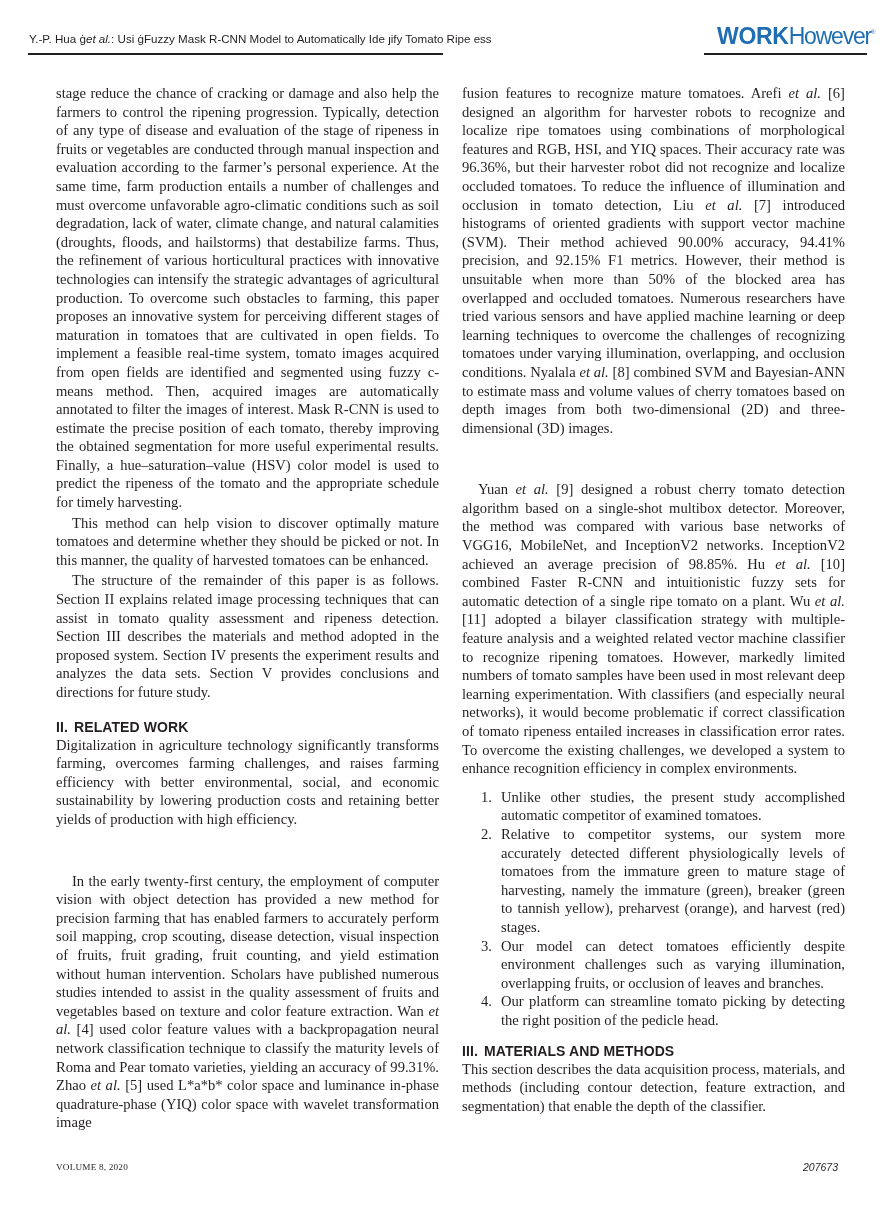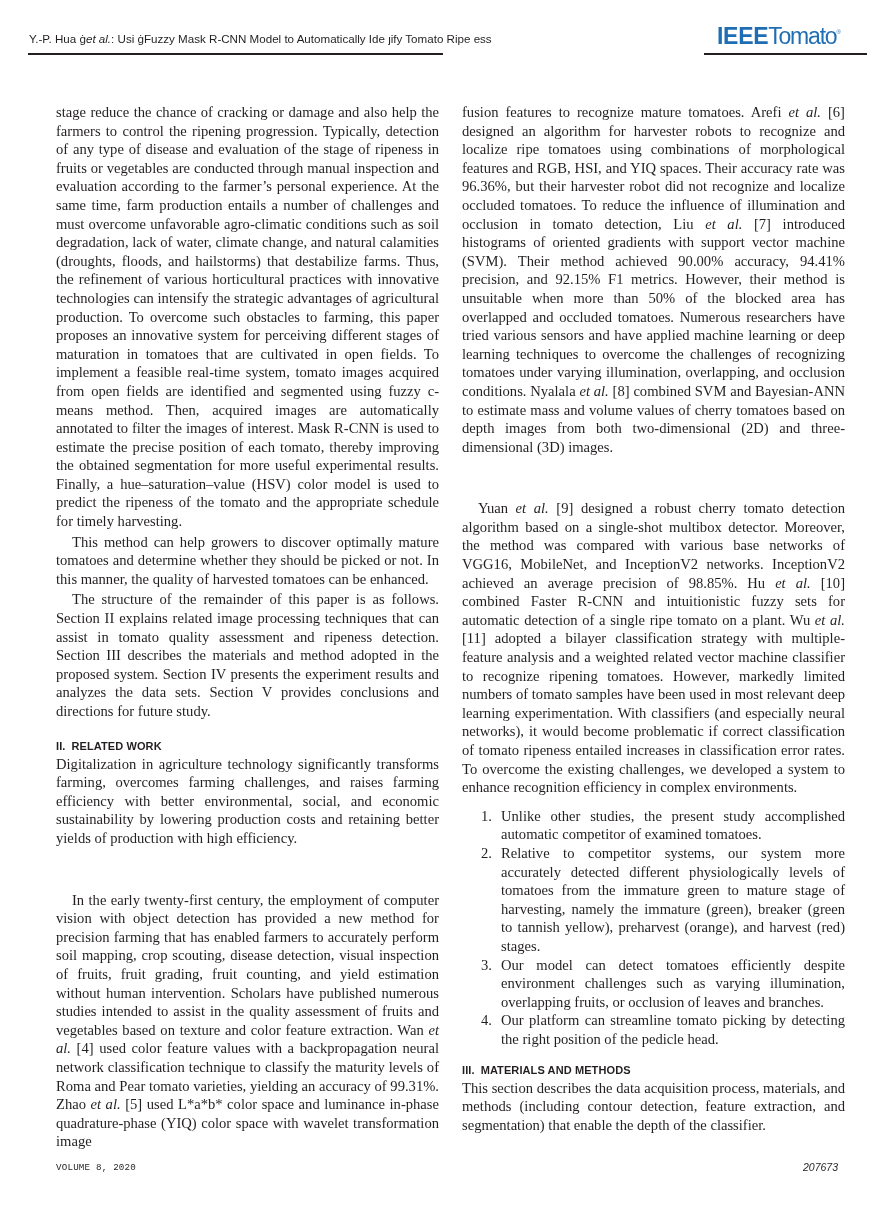--- a/index.html
+++ b/index.html
@@ -7,51 +7,51 @@
   .header { position: absolute; left: 0; top: 0; width: 724px; height: 60px; }
   .running-head { position: absolute; left: 29px; top: 32px; font-family: "Liberation Sans", sans-serif; font-size: 11.6px; color: #231f20; white-space: nowrap; }
   .running-head i { font-style: italic; }
   .head-rule-left { position: absolute; left: 28px; top: 53px; width: 415px; height: 1.5px; background: #231f20; }
   .head-rule-right { position: absolute; left: 704px; top: 53px; width: 163px; height: 1.5px; background: #231f20; }
   .logo { position: absolute; left: 717px; top: 23px; white-space: nowrap; font-family: "Liberation Sans", sans-serif; color: #1f6db3; }
   .logo .ieee { font-weight: bold; font-size: 23px; letter-spacing: -0.3px; }
   .logo .access { font-size: 23px; font-weight: normal; letter-spacing: -1.2px; }
   .logo .tm { font-size: 6px; vertical-align: top; position: relative; top: 6px; }
 
-  .col { position: absolute; top: 103px; width: 383px; font-family: "Liberation Serif", serif; font-size: 14.6px; line-height: 18.6px; text-align: justify; hyphens: none; }
+  .col { position: absolute; top: 84px; width: 383px; font-family: "Liberation Serif", serif; font-size: 14.6px; line-height: 18.6px; text-align: justify; hyphens: none; }
   .col-left { left: 56px; }
   .col-right { left: 462px; }
   .col p { margin: 0; }
   .col p.indent { text-indent: 16px; margin-top: 43px; }
   .col p.gap { margin-top: 2px; }
   i { font-style: italic; }
 
-  .section-heading { font-family: "Liberation Sans", sans-serif; font-weight: bold; font-size: 11px; line-height: 18px; margin: 16px 0 0 0; letter-spacing: 0.1px; }
+  .section-heading { font-family: "Liberation Sans", sans-serif; font-weight: bold; font-size: 14px; line-height: 18px; margin: 16px 0 0 0; letter-spacing: 0.1px; }
   .section-heading .num { margin-right: 6px; }
 
   ol.contrib { list-style: none; margin: 10px 0 0 0; padding: 0; }
   ol.contrib li { position: relative; padding-left: 39px; }
   ol.contrib li .n { position: absolute; left: 19px; top: 0; }
 
-  .footer-left { position: absolute; left: 56px; top: 1162px; font-family: Liberation Mono, monospace; font-size: 9.2px; letter-spacing: 0.2px; }
+  .footer-left { position: absolute; left: 56px; top: 1162px; font-family: Liberation Serif, serif; font-size: 9.2px; letter-spacing: 0.2px; }
   .footer-right { position: absolute; right: 58px; top: 1161px; font-family: "Liberation Sans", sans-serif; font-size: 10.5px; font-style: italic; }
 </style>
 </head>
 <body>
 
 <div class="header">
   <div class="running-head"><span>Y.-P. Hua</span><span> ġ</span><i>et al.</i><span>: Usi</span><span> ġ</span><span>Fuzzy Mask R-CNN Model to Automatically Ide  ȷify Tomato Ripe  ess</span></div>
   <div class="head-rule-left"></div>
-  <div class="logo"><span class="ieee">IEEE</span><span class="access">Tomato</span><span class="tm">®</span></div>
+  <div class="logo"><span class="ieee">WORK</span><span class="access">However</span><span class="tm">®</span></div>
   <div class="head-rule-right"></div>
 </div>
 
 <div class="col col-left">
   <p>stage reduce the chance of cracking or damage and also help the farmers to control the ripening progression. Typically, detection of any type of disease and evaluation of the stage of ripeness in fruits or vegetables are conducted through manual inspection and evaluation according to the farmer’s personal experience. At the same time, farm production entails a number of challenges and must overcome unfavorable agro-climatic conditions such as soil degradation, lack of water, climate change, and natural calamities (droughts, floods, and hailstorms) that destabilize farms. Thus, the refinement of various horticultural practices with innovative technologies can intensify the strategic advantages of agricultural production. To overcome such obstacles to farming, this paper proposes an innovative system for perceiving different stages of maturation in tomatoes that are cultivated in open fields. To implement a feasible real-time system, tomato images acquired from open fields are identified and segmented using fuzzy c-means method. Then, acquired images are automatically annotated to filter the images of interest. Mask R-CNN is used to estimate the precise position of each tomato, thereby improving the obtained segmentation for more useful experimental results. Finally, a hue–saturation–value (HSV) color model is used to predict the ripeness of the tomato and the appropriate schedule for timely harvesting.</p>
-  <p class="indent gap">This method can help growers to discover optimally mature tomatoes and determine whether they should be picked or not. In this manner, the quality of harvested tomatoes can be enhanced.</p>
+  <p class="indent gap">This method can help vision to discover optimally mature tomatoes and determine whether they should be picked or not. In this manner, the quality of harvested tomatoes can be enhanced.</p>
   <p class="indent gap">The structure of the remainder of this paper is as follows. Section II explains related image processing techniques that can assist in tomato quality assessment and ripeness detection. Section III describes the materials and method adopted in the proposed system. Section IV presents the experiment results and analyzes the data sets. Section V provides conclusions and directions for future study.</p>
 
   <h2 class="section-heading"><span class="num">II.</span><span>RELATED WORK</span></h2>
   <p>Digitalization in agriculture technology significantly transforms farming, overcomes farming challenges, and raises farming efficiency with better environmental, social, and economic sustainability by lowering production costs and retaining better yields of production with high efficiency.</p>
   <p class="indent"><span>In the early twenty-first century, the employment of computer vision with object detection has provided a new method for precision farming that has enabled farmers to accurately perform soil mapping, crop scouting, disease detection, visual inspection of fruits, fruit grading, fruit counting, and yield estimation without human intervention. Scholars have published numerous studies intended to assist in the quality assessment of fruits and vegetables based on texture and color feature extraction. Wan </span><i>et al.</i><span> [4] used color feature values with a backpropagation neural network classification technique to classify the maturity levels of Roma and Pear tomato varieties, yielding an accuracy of 99.31%. Zhao </span><i>et al.</i><span> [5] used L*a*b* color space and luminance in-phase quadrature-phase (YIQ) color space with wavelet transformation image</span></p>
 </div>
 
 <div class="col col-right">
   <p><span>fusion features to recognize mature tomatoes. Arefi </span><i>et al.</i><span> [6] designed an algorithm for harvester robots to recognize and localize ripe tomatoes using combinations of morphological features and RGB, HSI, and YIQ spaces. Their accuracy rate was 96.36%, but their harvester robot did not recognize and localize occluded tomatoes. To reduce the influence of illumination and occlusion in tomato detection, Liu </span><i>et al.</i><span> [7] introduced histograms of oriented gradients with support vector machine (SVM). Their method achieved 90.00% accuracy, 94.41% precision, and 92.15% F1 metrics. However, their method is unsuitable when more than 50% of the blocked area has overlapped and occluded tomatoes. Numerous researchers have tried various sensors and have applied machine learning or deep learning techniques to overcome the challenges of recognizing tomatoes under varying illumination, overlapping, and occlusion conditions. Nyalala </span><i>et al.</i><span> [8] combined SVM and Bayesian-ANN to estimate mass and volume values of cherry tomatoes based on depth images from both two-dimensional (2D) and three-dimensional (3D) images.</span></p>
   <p class="indent"><span>Yuan </span><i>et al.</i><span> [9] designed a robust cherry tomato detection algorithm based on a single-shot multibox detector. Moreover, the method was compared with various base networks of VGG16, MobileNet, and InceptionV2 networks. InceptionV2 achieved an average precision of 98.85%. Hu </span><i>et al.</i><span> [10] combined Faster R-CNN and intuitionistic fuzzy sets for automatic detection of a single ripe tomato on a plant. Wu </span><i>et al.</i><span> [11] adopted a bilayer classification strategy with multiple-feature analysis and a weighted related vector machine classifier to recognize ripening tomatoes. However, markedly limited numbers of tomato samples have been used in most relevant deep learning experimentation. With classifiers (and especially neural networks), it would become problematic if correct classification of tomato ripeness entailed increases in classification error rates. To overcome the existing challenges, we developed a system to enhance recognition efficiency in complex environments.</span></p>

